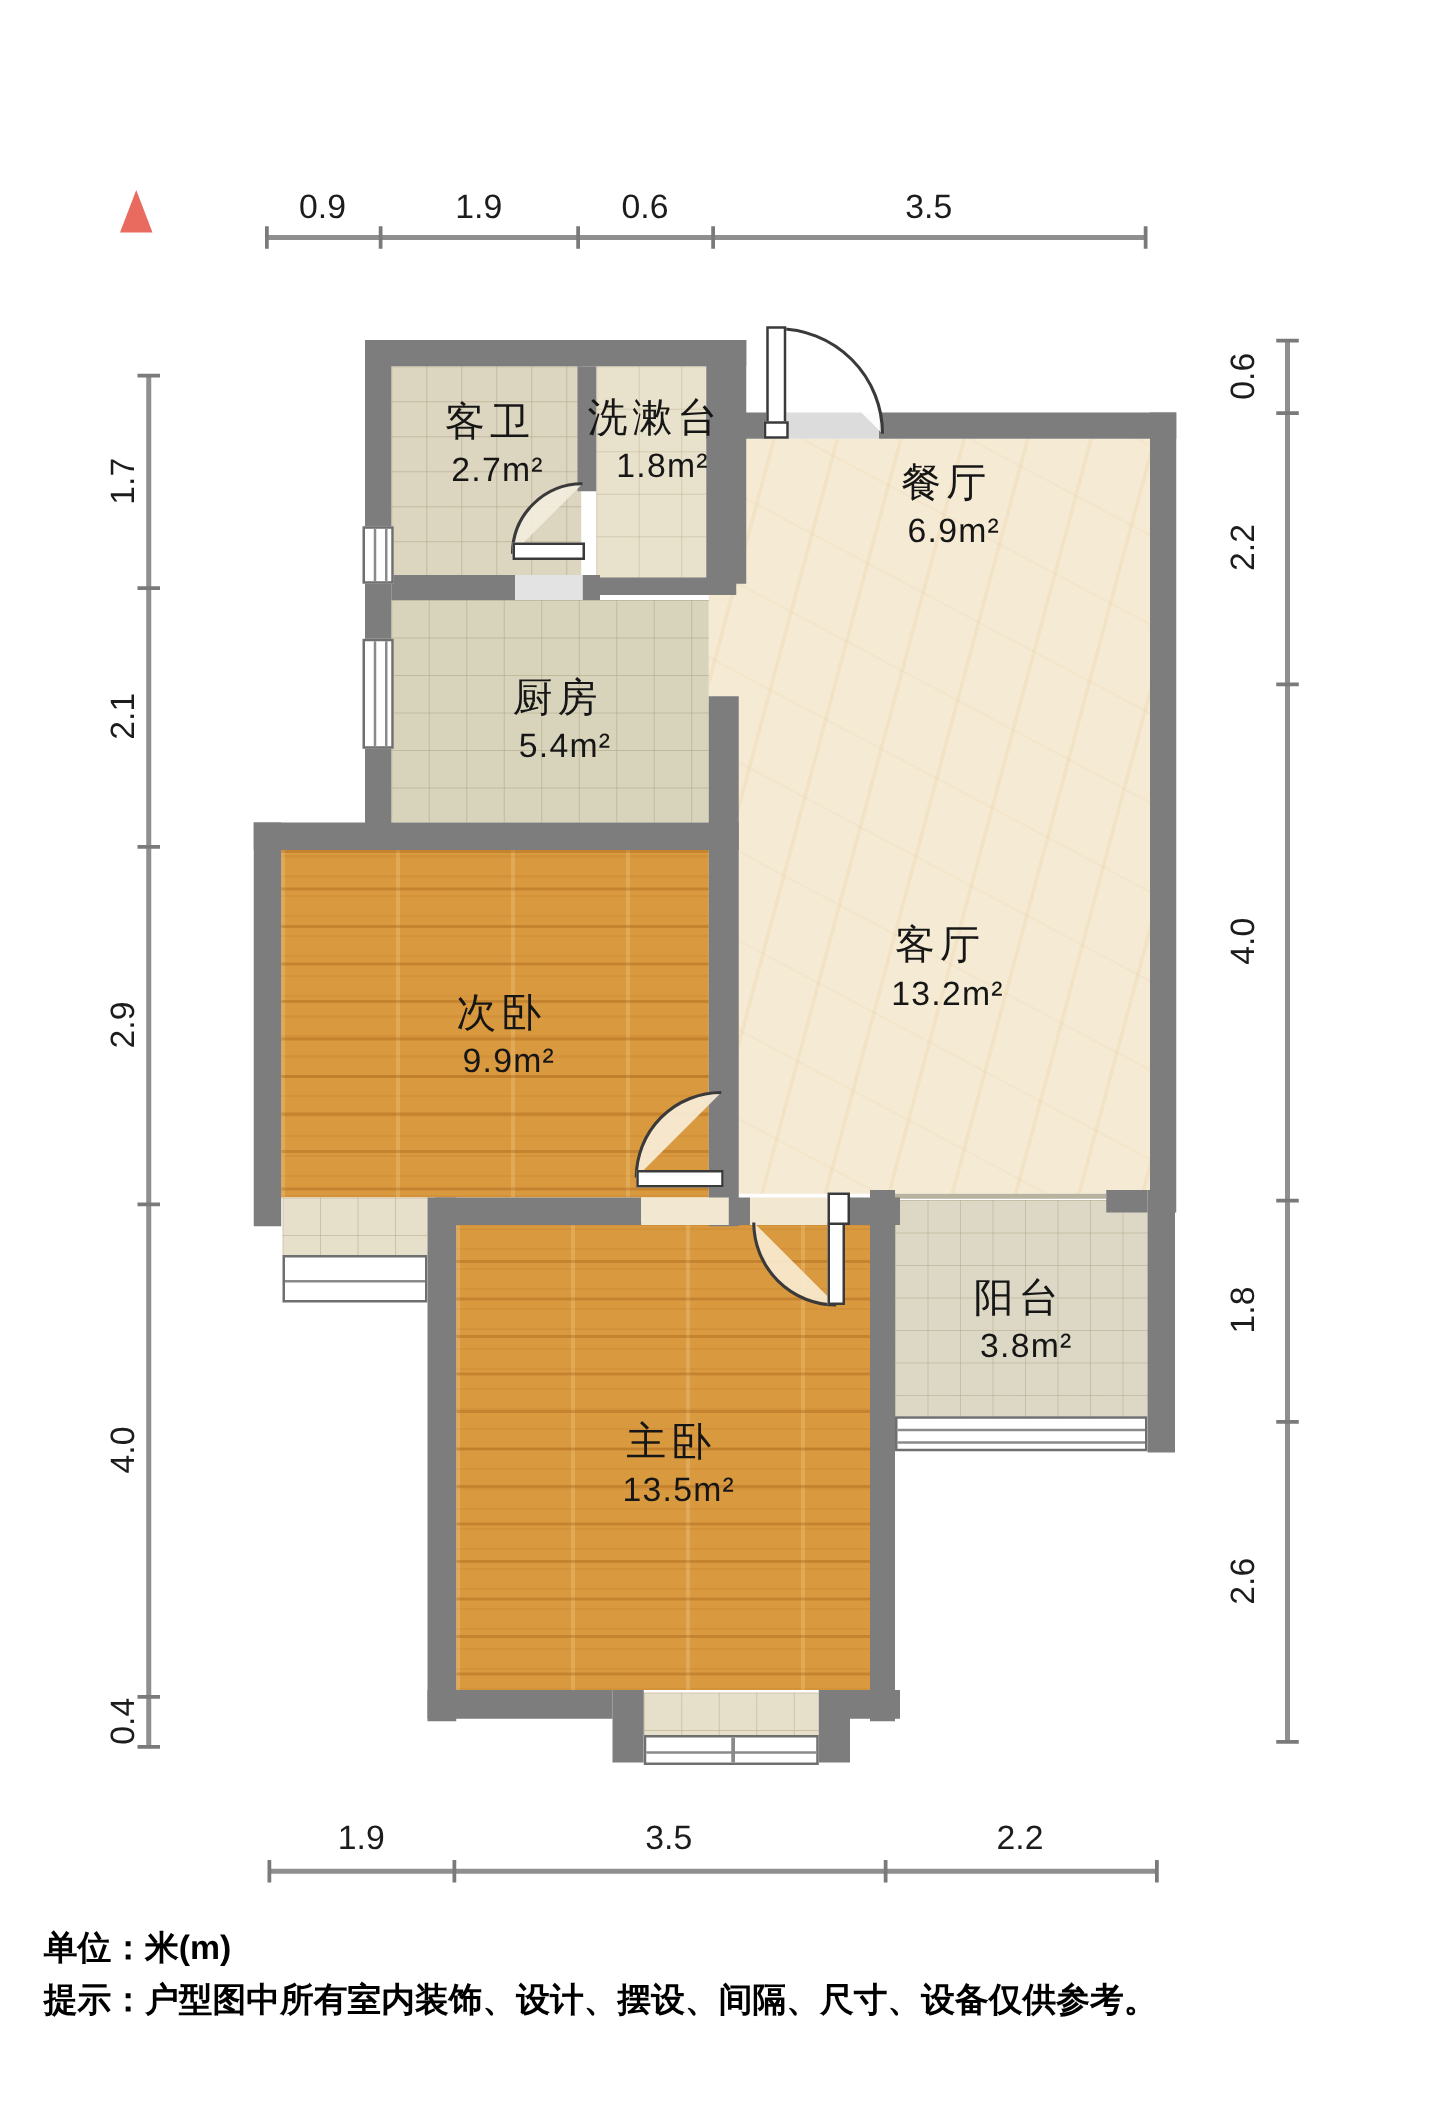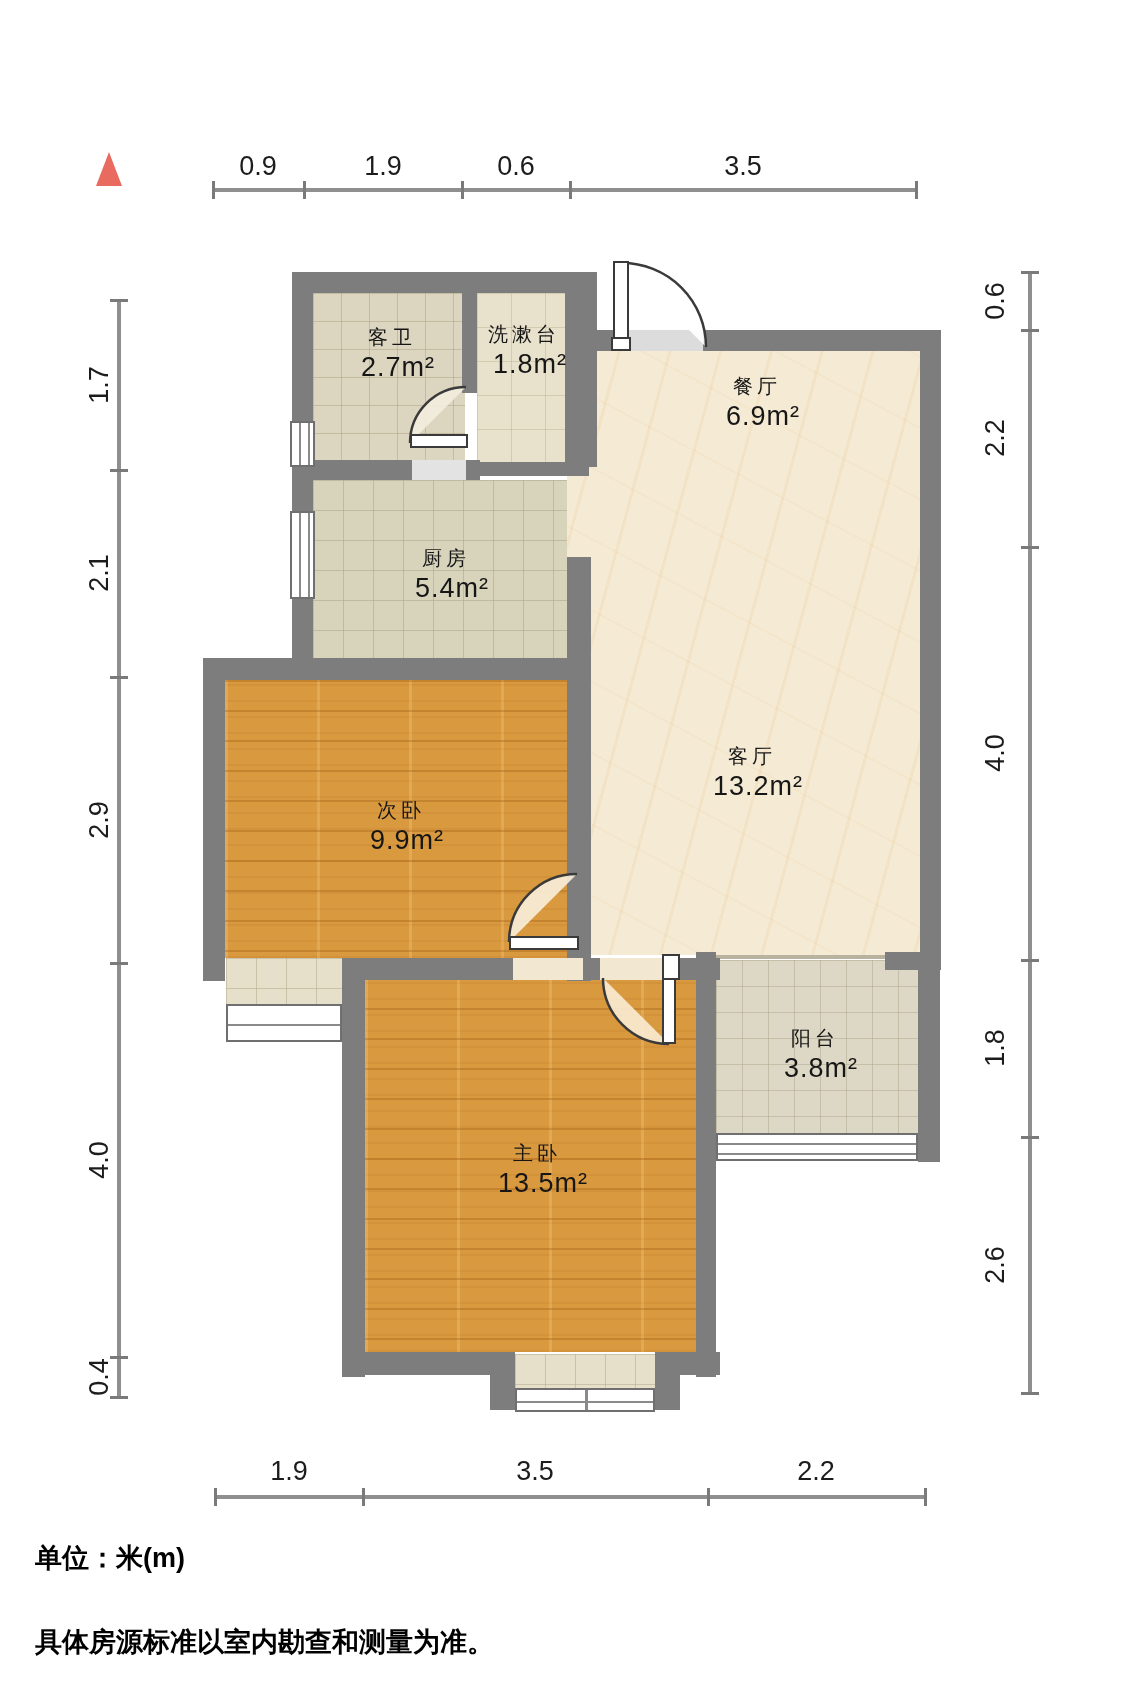--- a/index.html
+++ b/index.html
@@ -14,21 +14,21 @@
   .floor-sill{background-color:#e6dfca;background-image:linear-gradient(rgba(185,176,146,.6) 1px,transparent 1px),linear-gradient(90deg,rgba(185,176,146,.6) 1px,transparent 1px);background-size:30px 30px;}
   .floor-wood{background-color:#d9993f;background-image:
     linear-gradient(rgba(150,80,10,.30) 2px,transparent 2px),
     repeating-linear-gradient(90deg,rgba(255,228,165,.22) 0 3px,transparent 3px 92px),
     repeating-linear-gradient(0deg,rgba(172,96,20,.12) 0 2px,transparent 2px 16px);
     background-size:100% 30px,100% 100%,100% 100%;}
   .floor-marble{background-color:#f5ebd5;background-image:
     repeating-linear-gradient(105deg,rgba(222,170,95,.12) 0 3px,transparent 3px 49px),
     repeating-linear-gradient(28deg,rgba(228,185,120,.10) 0 2px,transparent 2px 63px);}
   .room-label{position:absolute;z-index:60;transform:translate(-50%,-50%);text-align:center;color:#161616;line-height:1.3;white-space:nowrap;}
-  .room-label .nm{font-size:20px;letter-spacing:4px;}
+  .room-label .nm{font-size:32px;letter-spacing:4px;}
   .room-label .ar{font-size:27px;letter-spacing:1px;margin-left:12px;}
   .opening{position:absolute;z-index:40;}
   .leaf{position:absolute;background:#fff;border:2px solid #3a3a3a;box-sizing:border-box;z-index:55;}
   .win{position:absolute;background:#fff;border:2px solid #6f6f6f;box-sizing:border-box;z-index:45;}
   .win .bar{position:absolute;background:#8a8a8a;}
   #arc-layer{position:absolute;left:0;top:0;z-index:50;}
   .dim-line{position:absolute;background:#8f8f8f;z-index:70;}
   .dim-tick{position:absolute;background:#7a7a7a;z-index:70;}
   .dim-label{position:absolute;z-index:70;color:#1c1c1c;font-size:27px;transform:translate(-50%,-50%);white-space:nowrap;}
   .dim-label.vert{transform:translate(-50%,-50%) rotate(-90deg);}
@@ -41,21 +41,21 @@
 
 <div id="plan">
   <div id="north" style="left: 96px; top: 152px; border-left-width: 13px; border-right-width: 13px; border-bottom: 34px solid rgb(233, 106, 95);"></div>
   <svg id="arc-layer" width="1144" height="1688">
       <path d="M 622,263 A 84,84 0 0 1 706,347" fill="#ffffff" fill-opacity="0.9" stroke="#3a3a3a" stroke-width="2.5"></path>
       <path d="M 410,443 A 56,56 0 0 1 466,387" fill="#f2eddd" fill-opacity="0.9" stroke="#3a3a3a" stroke-width="2.5"></path>
       <path d="M 509,942 A 68,68 0 0 1 577,874" fill="#f8eedb" fill-opacity="0.9" stroke="#3a3a3a" stroke-width="2.5"></path>
       <path d="M 603,978 A 66,66 0 0 0 669,1044" fill="#f8ecd4" fill-opacity="0.9" stroke="#3a3a3a" stroke-width="2.5"></path>
     </svg>
   <div class="footer-line" style="left:35px;top:1540px;">单位：米(m)</div>
-  <div class="footer-line" style="left:35px;top:1624px;">具体房源标准以室内勘查和测量为准。</div>
+  <div class="footer-line" style="left:35px;top:1582px;">提示：户型图中所有室内装饰、设计、摆设、间隔、尺寸、设备仅供参考。</div>
 <div class="room floor-tile-a" style="left: 313px; top: 293px; width: 152px; height: 167px;"></div>
     <div class="room-label" style="left: 392px; top: 355px;">
       <div class="nm">客卫</div>
       <div class="ar">2.7m²</div>
     </div>
     <div class="room floor-tile-b" style="left: 477px; top: 293px; width: 88px; height: 172px;"></div>
     <div class="room-label" style="left: 524px; top: 352px;">
       <div class="nm">洗漱台</div>
       <div class="ar">1.8m²</div>
     </div>

